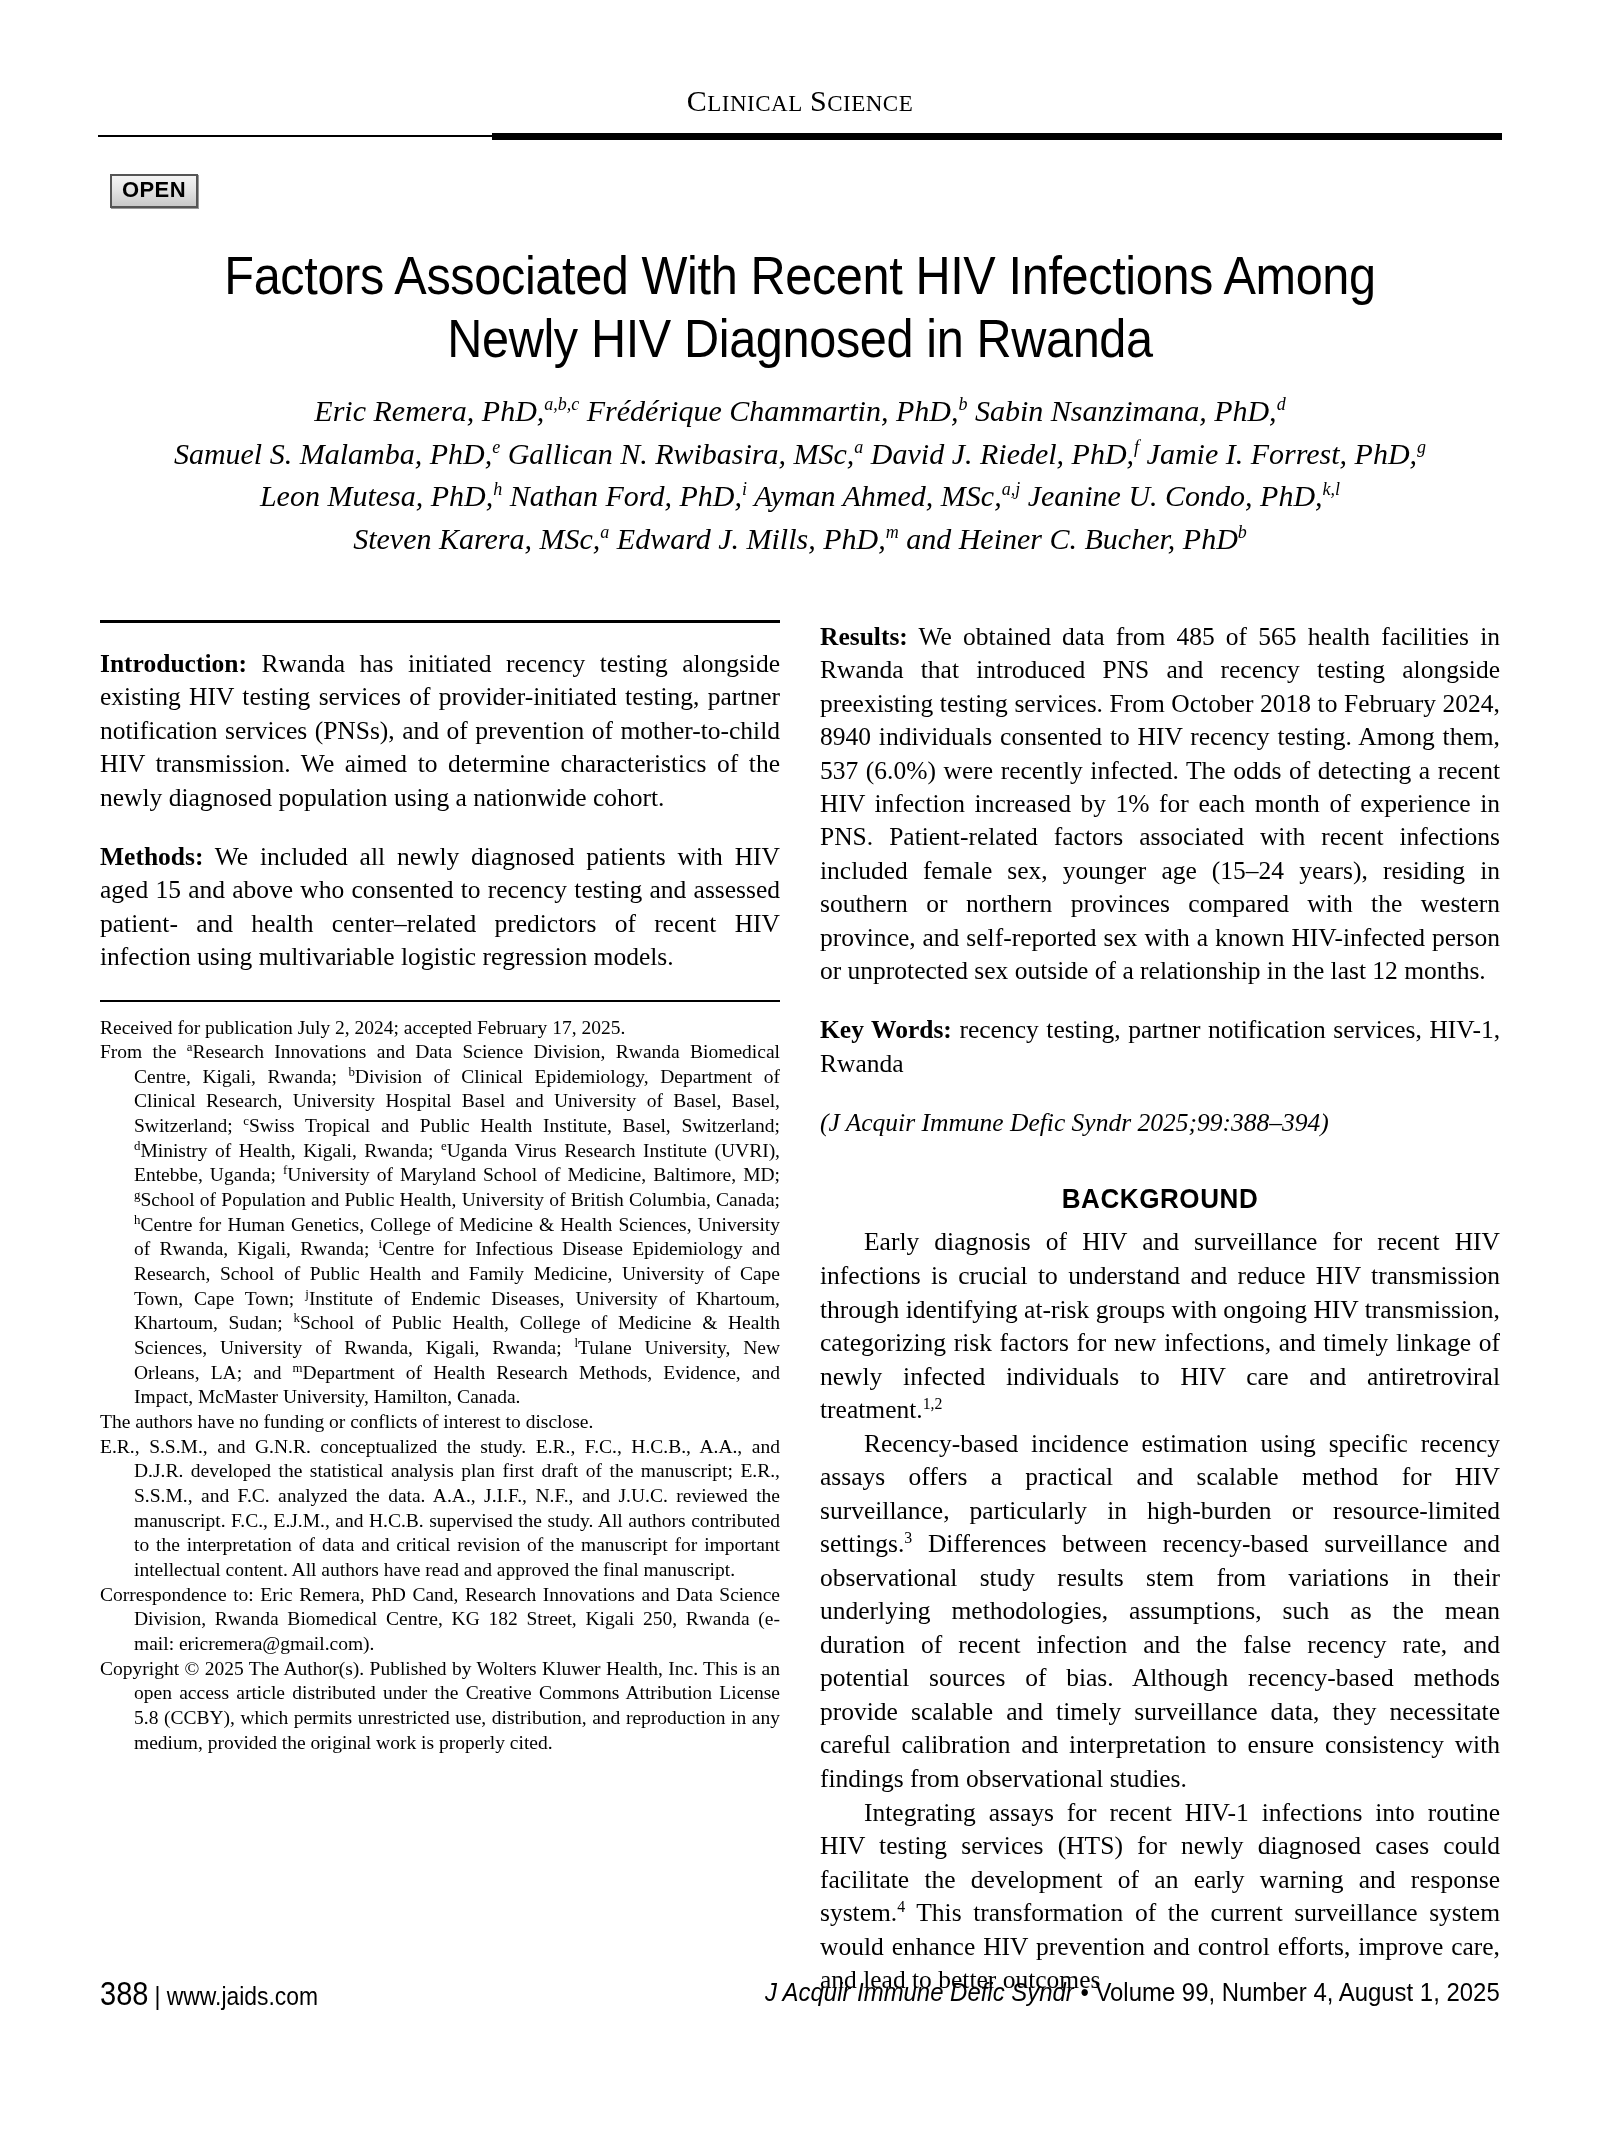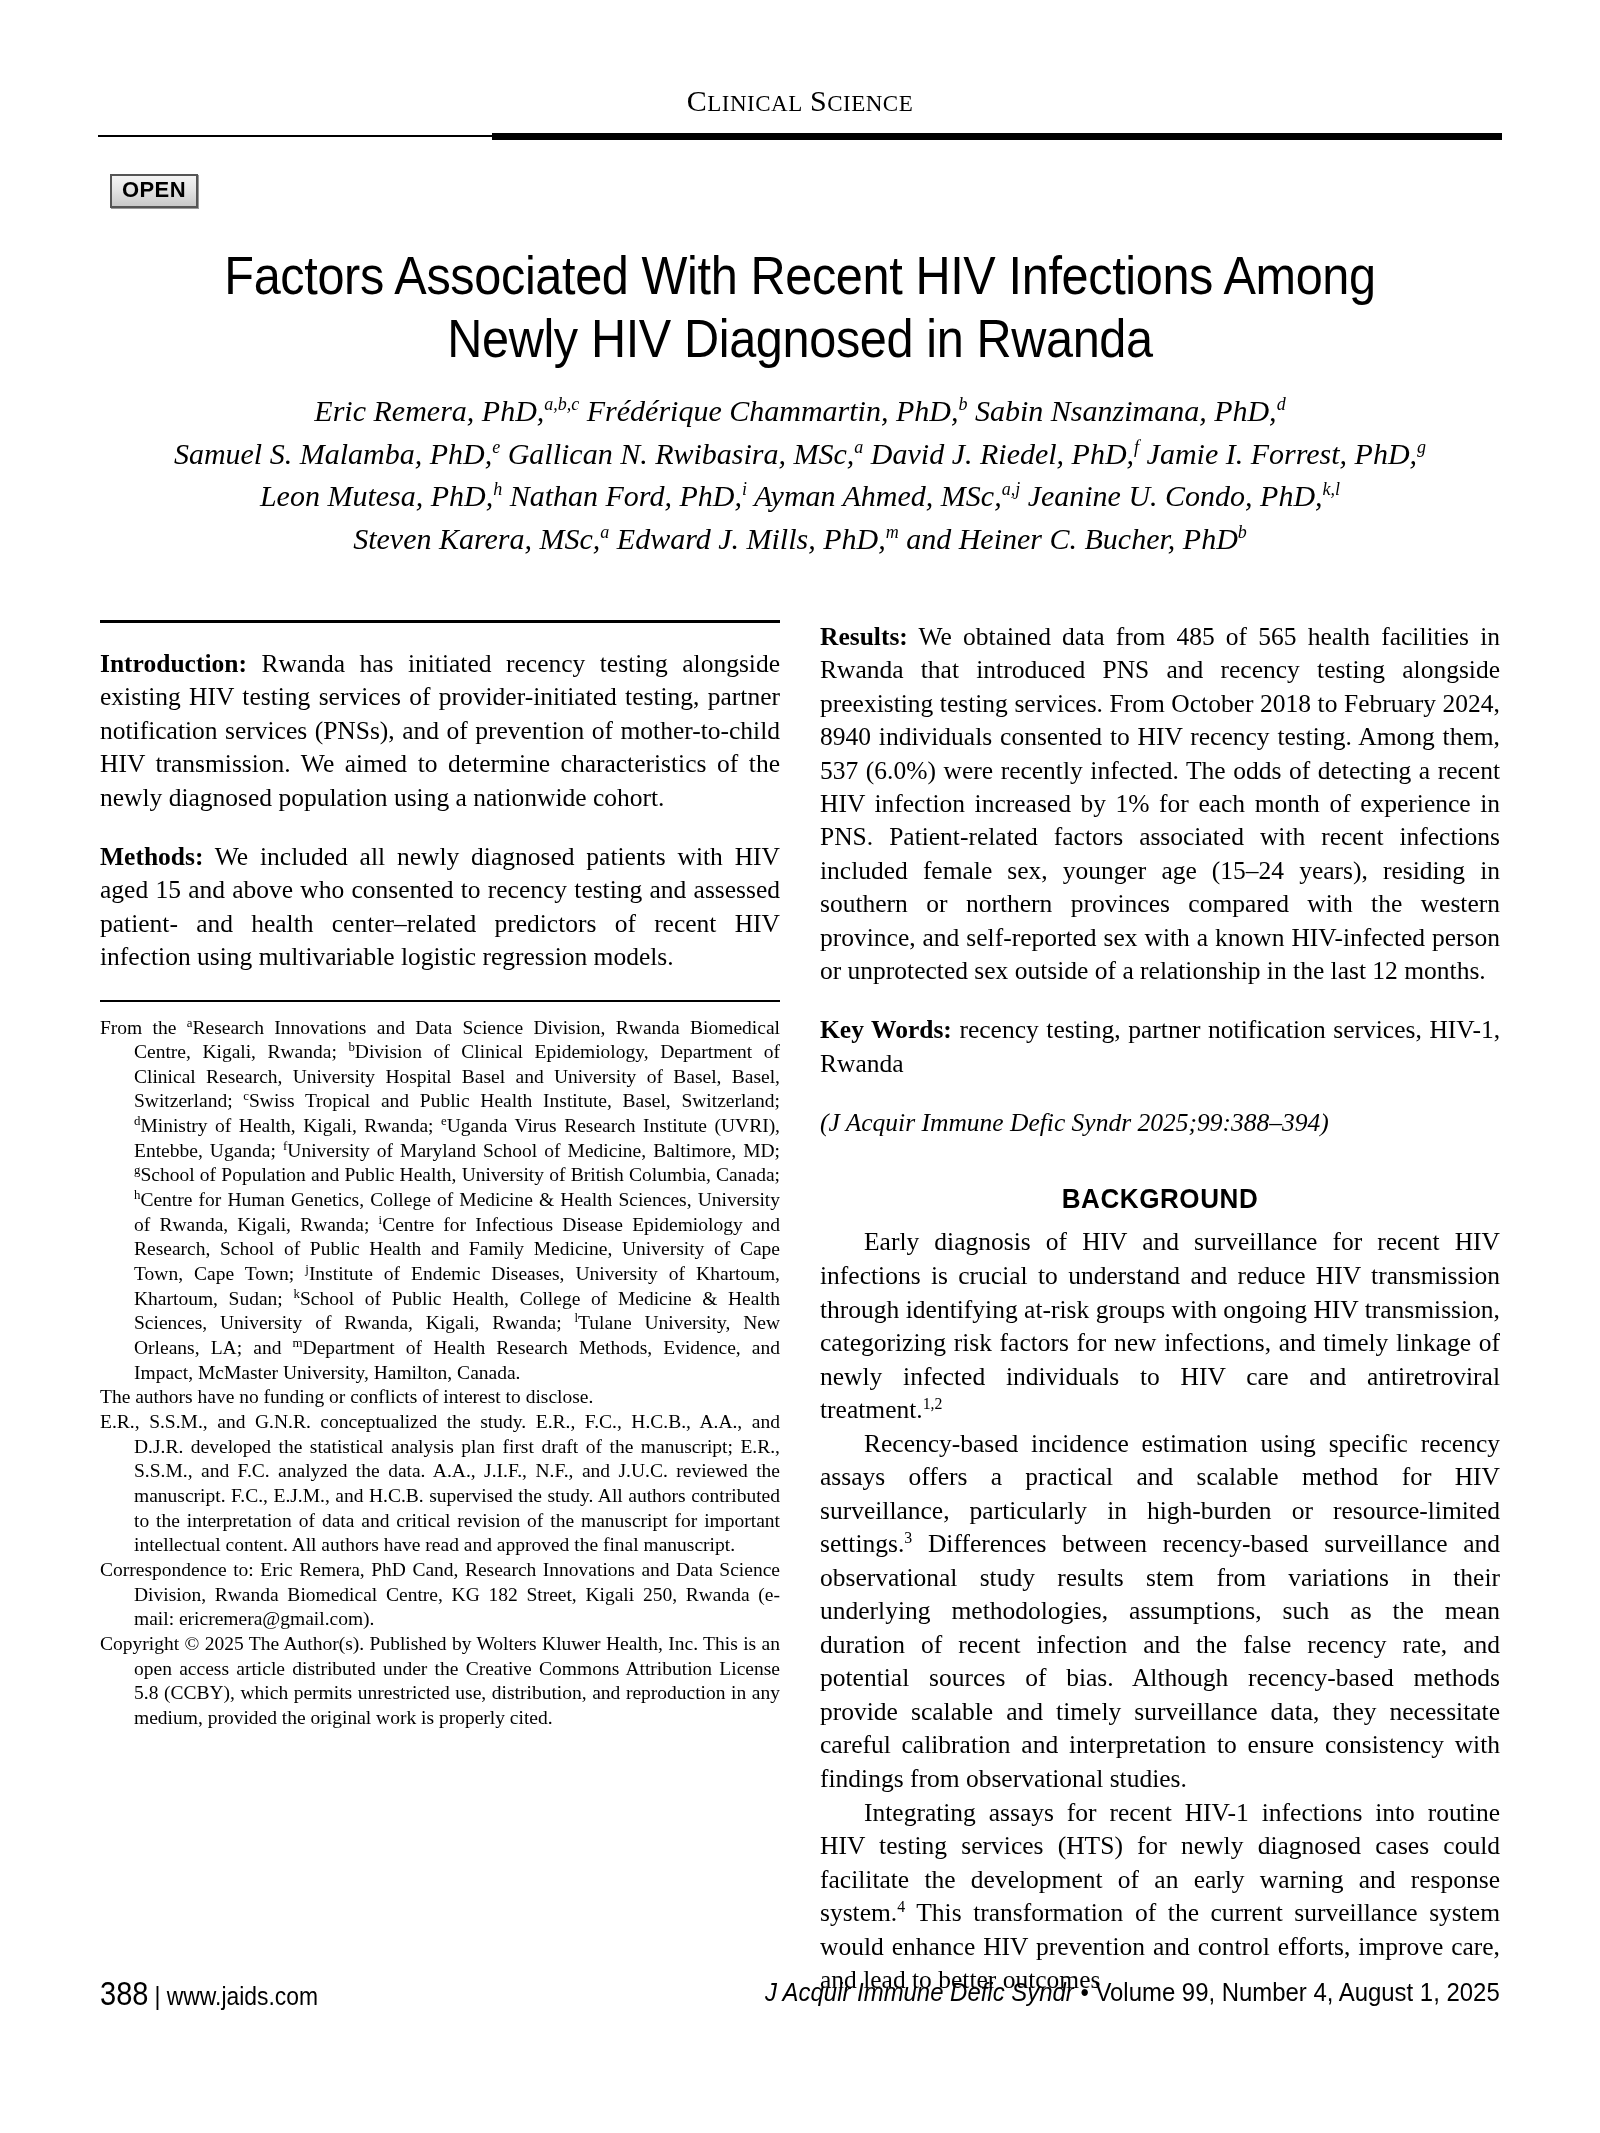--- a/index.html
+++ b/index.html
@@ -241,20 +241,21 @@
 
   <div class="col-left">
     <div class="abs-rule"></div>
 
     <p class="abs-p"><b>Introduction:</b><span> Rwanda has initiated recency testing alongside existing HIV testing services of provider-initiated testing, partner notification services (PNSs), and of prevention of mother-to-child HIV transmission. We aimed to determine characteristics of the newly diagnosed population using a nationwide cohort.</span></p>
 
     <p class="abs-p"><b>Methods:</b><span> We included all newly diagnosed patients with HIV aged 15 and above who consented to recency testing and assessed patient- and health center–related predictors of recent HIV infection using multivariable logistic regression models.</span></p>
 
     <div class="fn-rule"></div>
 
+    <p class="fn fn-nojust">Received for publication July 2, 2024; accepted February 17, 2025.</p>
 
     <p class="fn">From the <sup>a</sup>Research Innovations and Data Science Division, Rwanda Biomedical Centre, Kigali, Rwanda; <sup>b</sup>Division of Clinical Epidemiology, Department of Clinical Research, University Hospital Basel and University of Basel, Basel, Switzerland; <sup>c</sup>Swiss Tropical and Public Health Institute, Basel, Switzerland; <sup>d</sup>Ministry of Health, Kigali, Rwanda; <sup>e</sup>Uganda Virus Research Institute (UVRI), Entebbe, Uganda; <sup>f</sup>University of Maryland School of Medicine, Baltimore, MD; <sup>g</sup>School of Population and Public Health, University of British Columbia, Canada; <sup>h</sup>Centre for Human Genetics, College of Medicine &amp; Health Sciences, University of Rwanda, Kigali, Rwanda; <sup>i</sup>Centre for Infectious Disease Epidemiology and Research, School of Public Health and Family Medicine, University of Cape Town, Cape Town; <sup>j</sup>Institute of Endemic Diseases, University of Khartoum, Khartoum, Sudan; <sup>k</sup>School of Public Health, College of Medicine &amp; Health Sciences, University of Rwanda, Kigali, Rwanda; <sup>l</sup>Tulane University, New Orleans, LA; and <sup>m</sup>Department of Health Research Methods, Evidence, and Impact, McMaster University, Hamilton, Canada.</p>
 
     <p class="fn fn-nojust">The authors have no funding or conflicts of interest to disclose.</p>
 
 
     <p class="fn">E.R., S.S.M., and G.N.R. conceptualized the study. E.R., F.C., H.C.B., A.A., and D.J.R. developed the statistical analysis plan first draft of the manuscript; E.R., S.S.M., and F.C. analyzed the data. A.A., J.I.F., N.F., and J.U.C. reviewed the manuscript. F.C., E.J.M., and H.C.B. supervised the study. All authors contributed to the interpretation of data and critical revision of the manuscript for important intellectual content. All authors have read and approved the final manuscript.</p>
 
     <p class="fn">Correspondence to: Eric Remera, PhD Cand, Research Innovations and Data Science Division, Rwanda Biomedical Centre, KG 182 Street, Kigali 250, Rwanda (e-mail: ericremera@gmail.com).</p>
 

